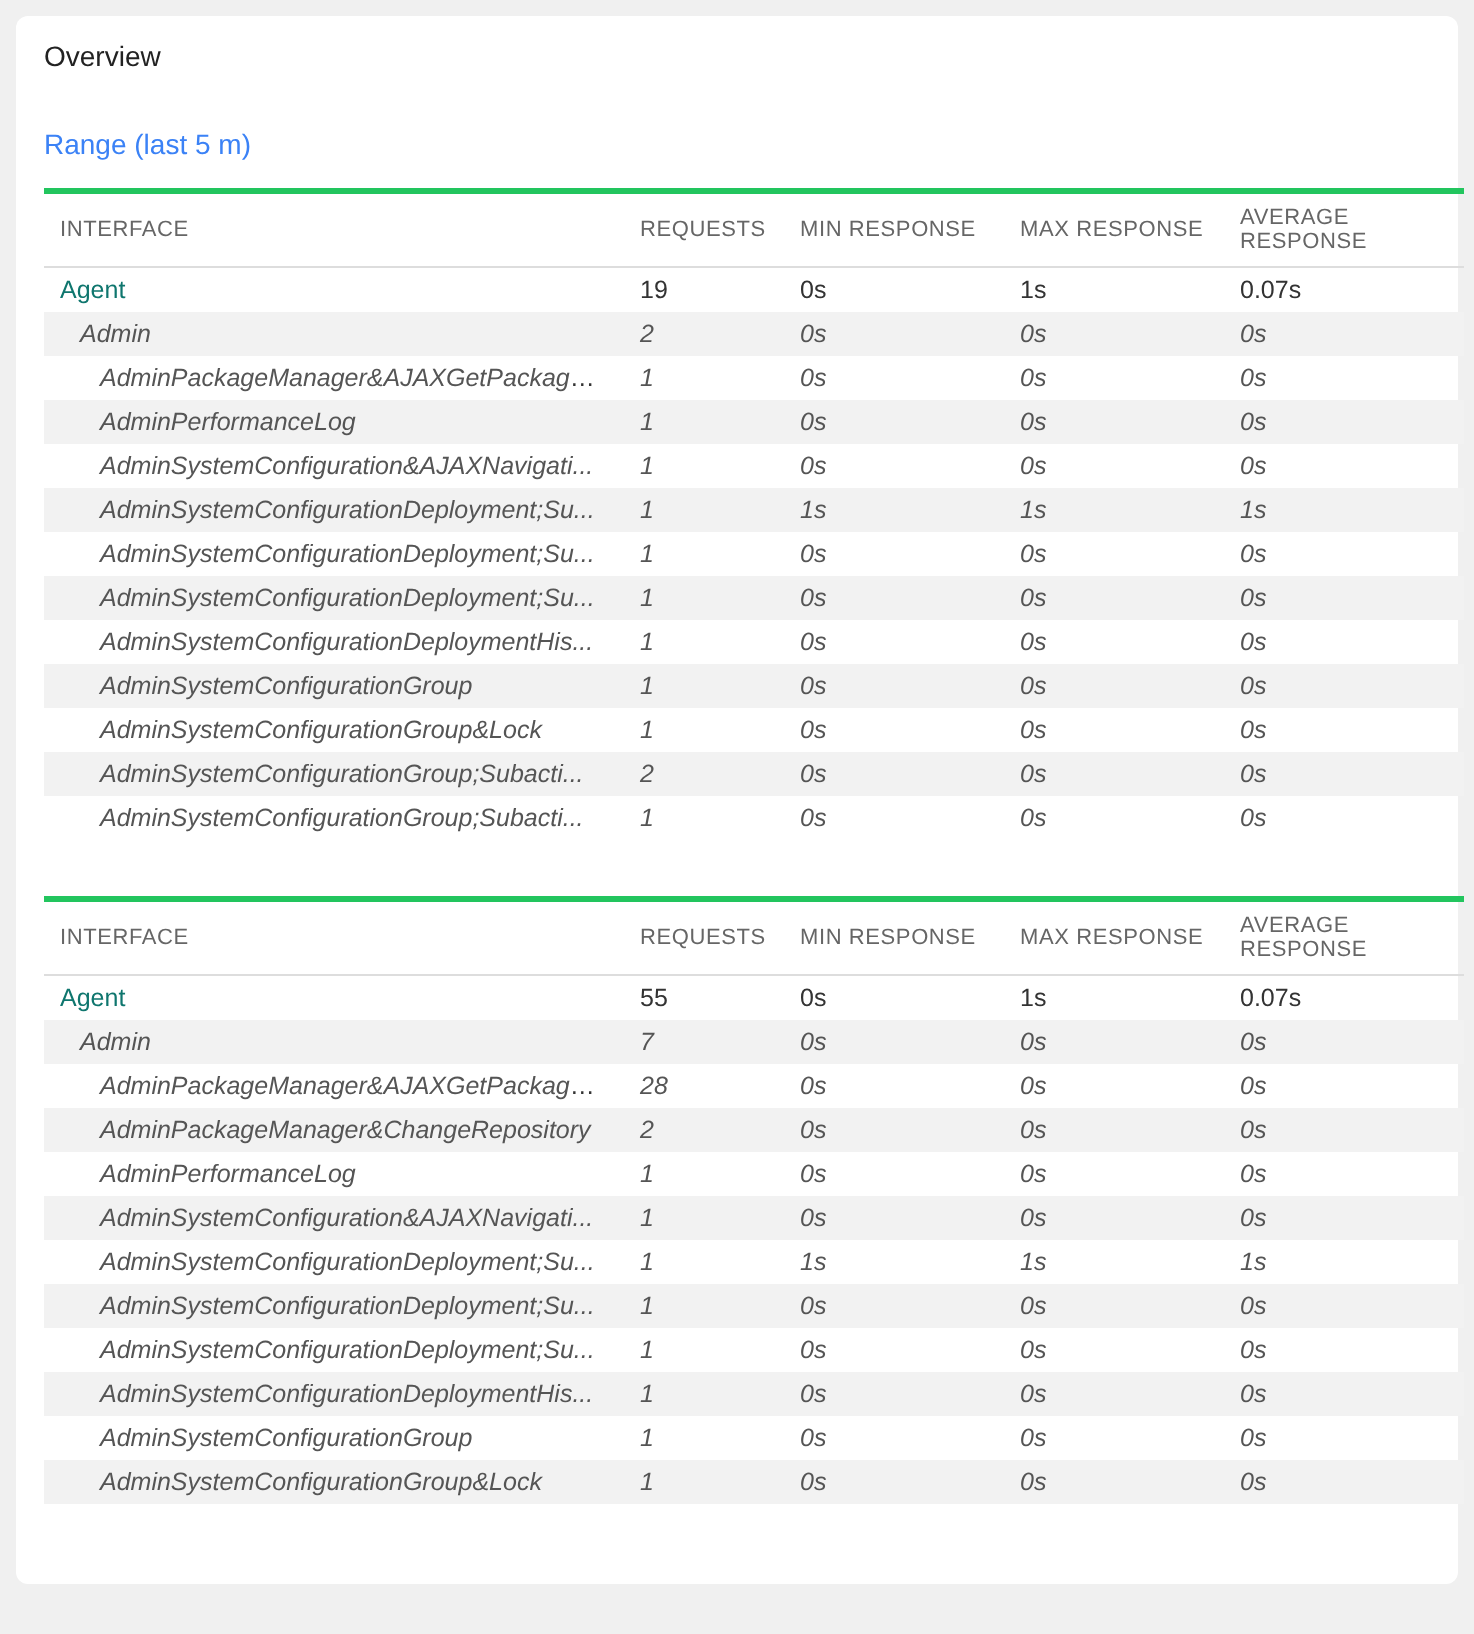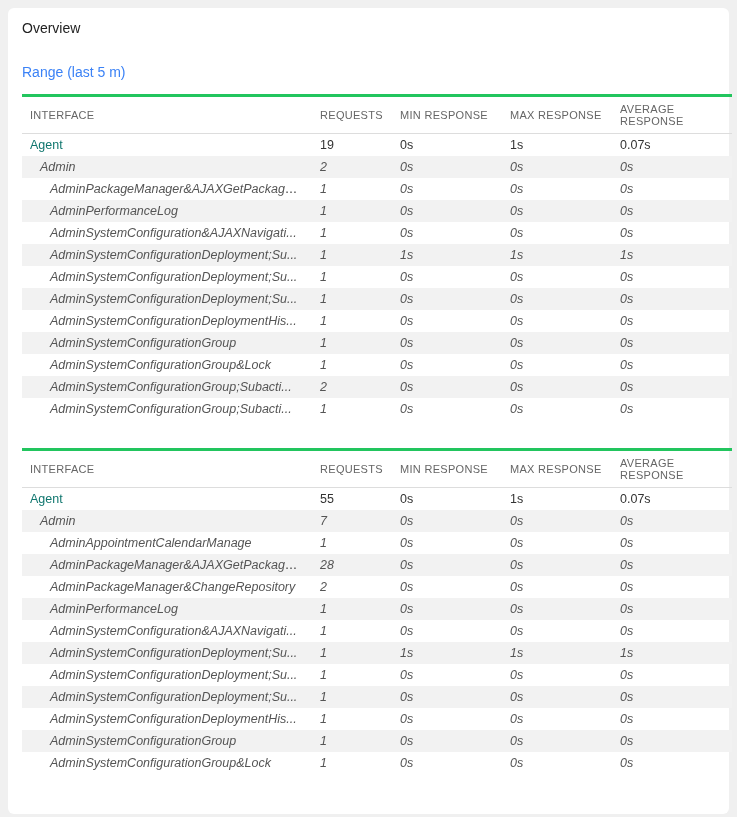--- a/index.html
+++ b/index.html
@@ -211,27 +211,20 @@
               <td class="col-avg">0.07s</td>
             </tr>
             <tr>
               <td class="col-interface indent-1"><a class="link italic-cell" style="font-style: italic;">Admin</a></td>
               <td class="col-requests italic-cell">7</td>
               <td class="col-min italic-cell">0s</td>
               <td class="col-max italic-cell">0s</td>
               <td class="col-avg italic-cell">0s</td>
             </tr>
             <tr>
-              <td class="col-interface indent-2"><a class="link italic-cell" style="font-style: italic;">AdminAppointmentCalendarManage</a></td>
-              <td class="col-requests italic-cell">1</td>
-              <td class="col-min italic-cell">0s</td>
-              <td class="col-max italic-cell">0s</td>
-              <td class="col-avg italic-cell">0s</td>
-            </tr>
-            <tr>
               <td class="col-interface indent-2"><a class="link italic-cell" style="font-style: italic;">AdminPackageManager&amp;AJAXGetPackageUpg...</a></td>
               <td class="col-requests italic-cell">28</td>
               <td class="col-min italic-cell">0s</td>
               <td class="col-max italic-cell">0s</td>
               <td class="col-avg italic-cell">0s</td>
             </tr>
             <tr>
               <td class="col-interface indent-2"><a class="link italic-cell" style="font-style: italic;">AdminPackageManager&amp;ChangeRepository</a></td>
               <td class="col-requests italic-cell">2</td>
               <td class="col-min italic-cell">0s</td>

